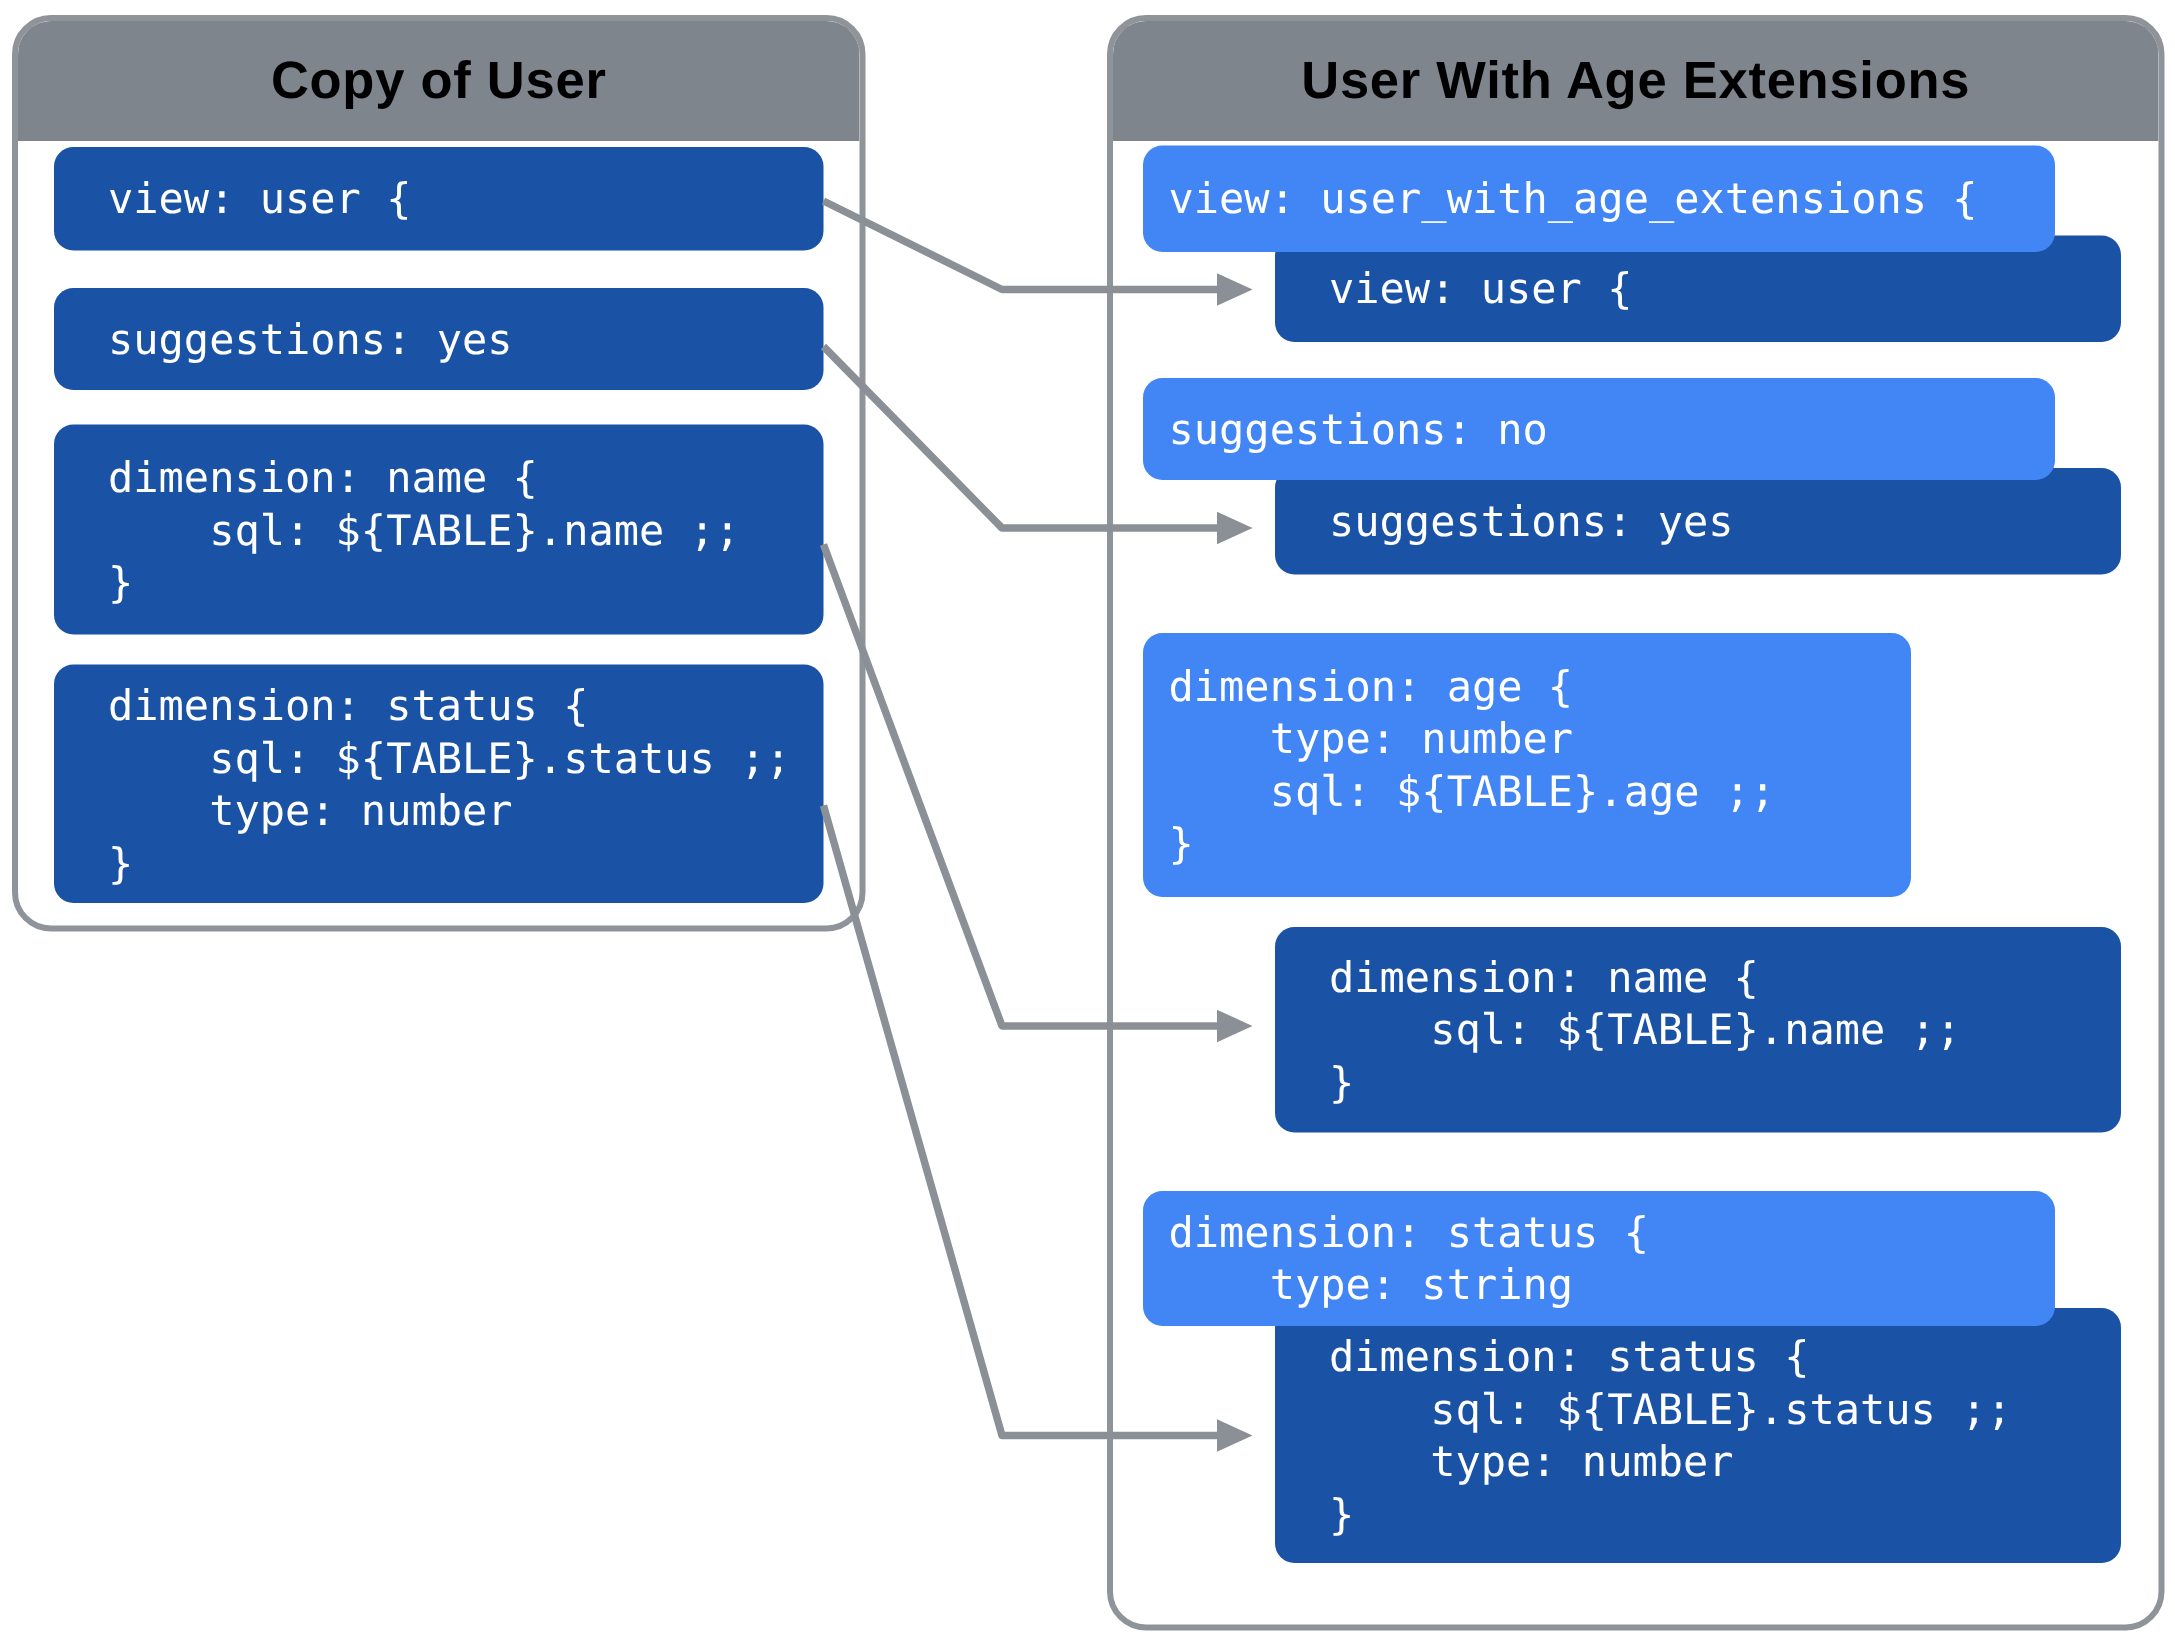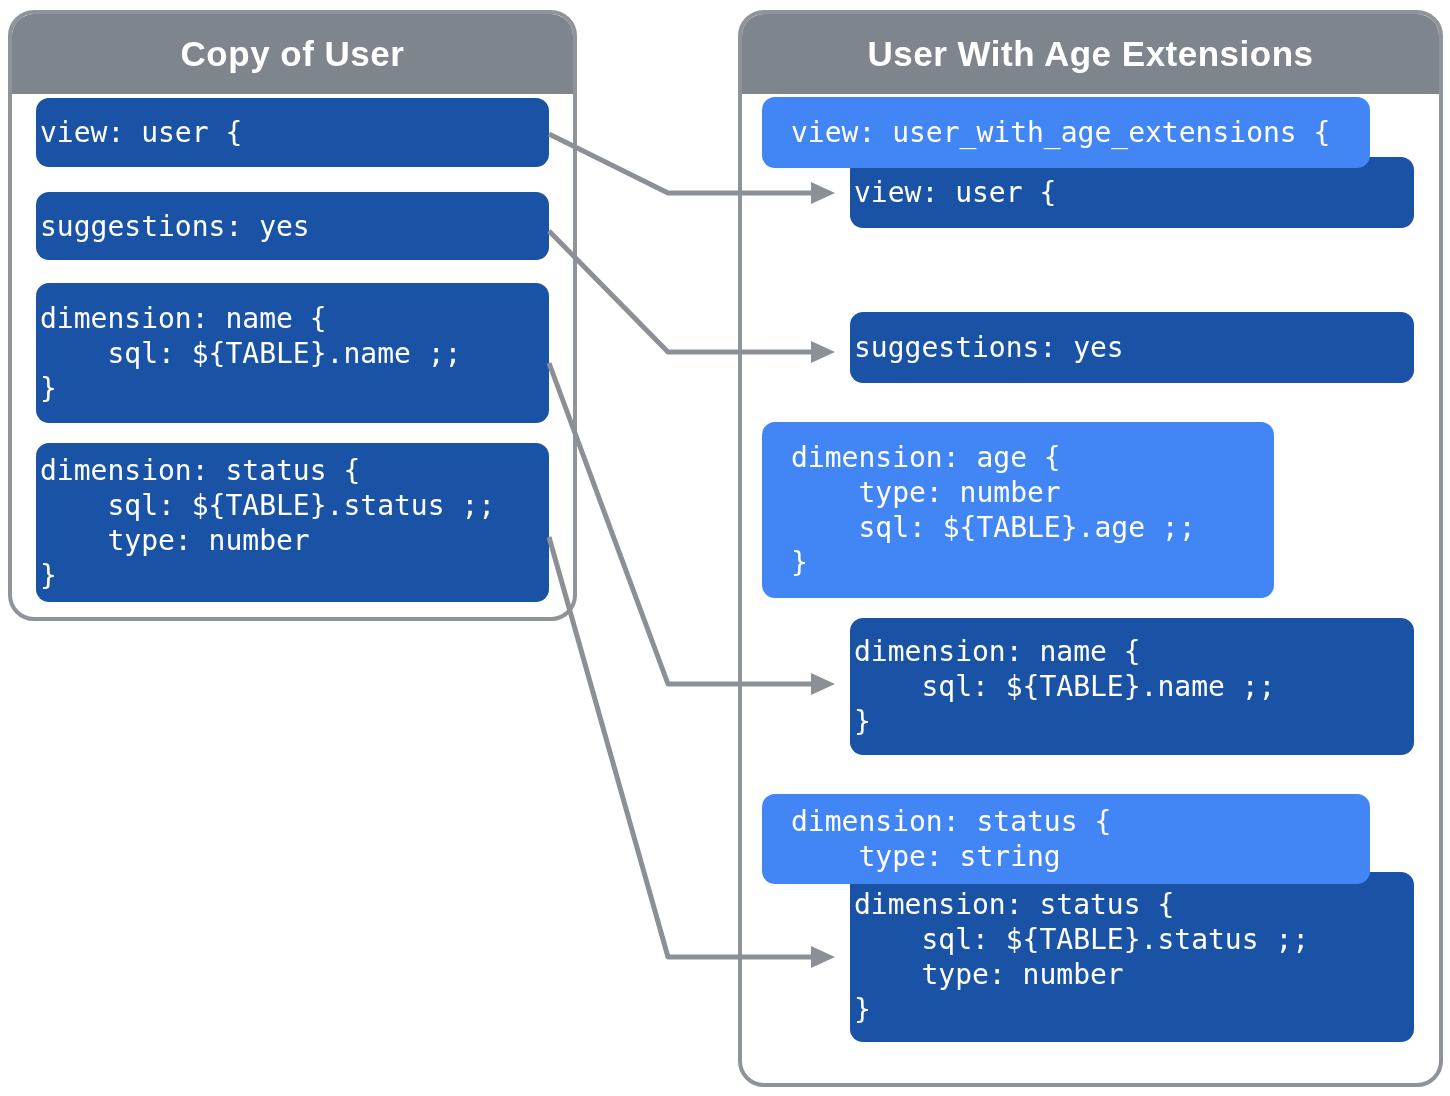--- a/index.html
+++ b/index.html
@@ -3,30 +3,30 @@
 <meta charset="utf-8">
 <style>
   html,body{margin:0;padding:0;background:#ffffff;}
   .stage{position:relative;width:1450px;height:1096px;background:#ffffff;overflow:hidden;
          font-family:"Liberation Sans",sans-serif;}
 
   
   .panel{position:absolute;background:#ffffff;border:4px solid #8f949b;border-radius:26px;
          box-sizing:border-box;overflow:hidden;z-index:1;}
   .panel-header{height:80px;background:#7f858d;display:flex;align-items:center;justify-content:center;}
-  .panel-title{color:#ffffff;font-size:35px;font-weight:600;letter-spacing:.5px;}
+  .panel-title{color:#000000;font-size:35px;font-weight:600;letter-spacing:.5px;}
 
   
   .block{position:absolute;display:flex;align-items:center;border-radius:13px;box-sizing:border-box;}
   .block.dark{background:#1a53a5;z-index:3;}
   .block.light{background:#4285f4;z-index:4;}
-  .block pre{margin:0;padding-left:4px;color:#ffffff;
+  .block pre{margin:0;padding-left:36px;color:#ffffff;
              font-family:"DejaVu Sans Mono","Liberation Mono",monospace;
              font-size:28px;line-height:35px;white-space:pre;}
-  .block.light pre{padding-left:29px;}
+  .block.light pre{padding-left:17px;}
   .block.behind{z-index:2;}
 
   
   svg.arrows{position:absolute;left:0;top:0;z-index:10;pointer-events:none;}
 </style>
 </head>
 <body>
 
 <div class="stage">
 
@@ -66,20 +66,23 @@
   <div class="block dark behind" style="left:850px;top:157px;width:564px;height:71px;">
     <pre>view: user {</pre>
   </div>
   <div class="block light" style="left:762px;top:97px;width:608px;height:71px;">
     <pre>view: user_with_age_extensions {</pre>
   </div>
 
   <div class="block dark behind" style="left:850px;top:312px;width:564px;height:71px;">
     <pre>suggestions: yes</pre>
   </div>
+  <div class="block light" style="left:762px;top:252px;width:608px;height:68px;">
+    <pre>suggestions: no</pre>
+  </div>
 
   <div class="block light" style="left:762px;top:422px;width:512px;height:176px;">
     <pre>dimension: age {
     type: number
     sql: ${TABLE}.age ;;
 }</pre>
   </div>
 
   <div class="block dark" style="left:850px;top:618px;width:564px;height:137px;">
     <pre>dimension: name {

